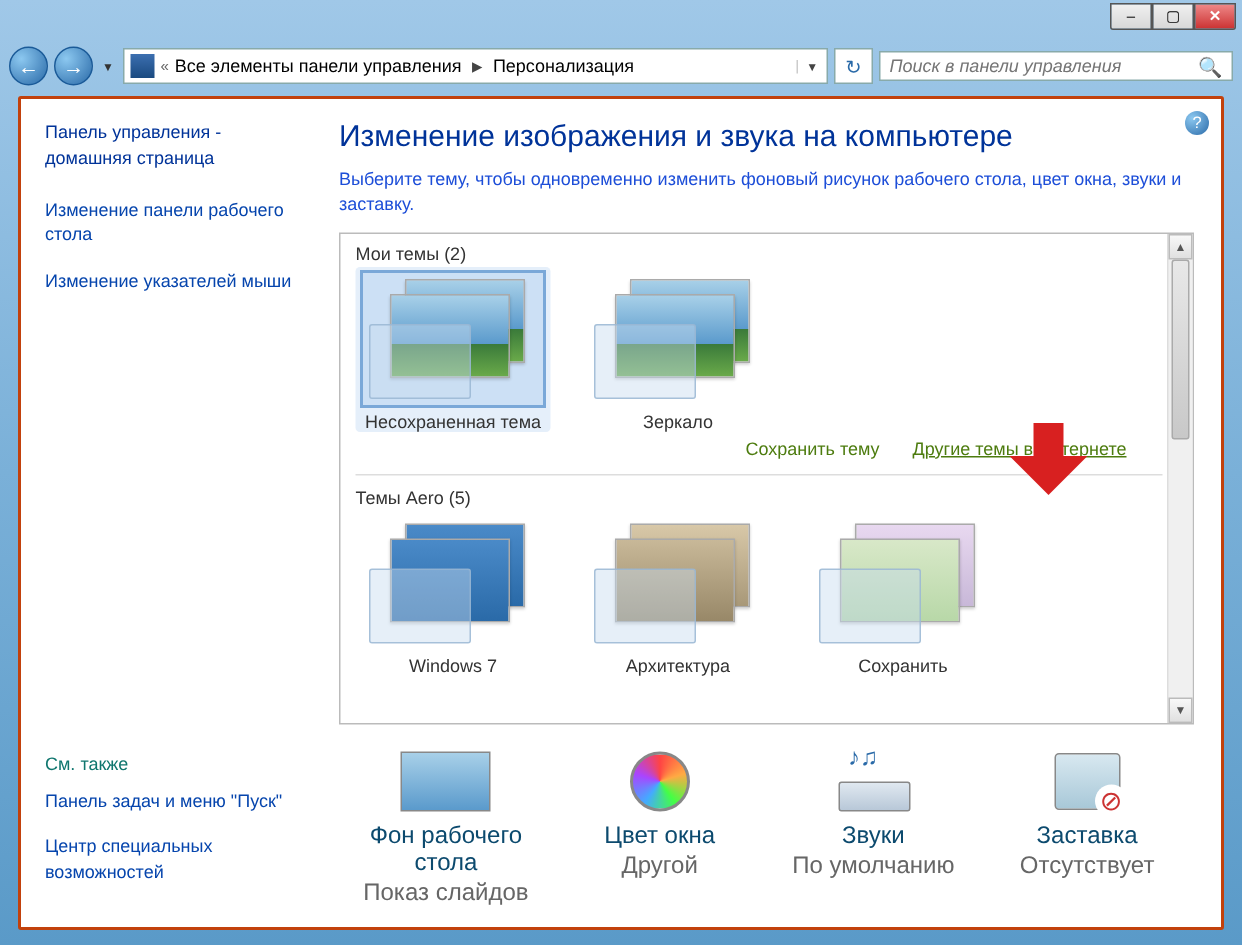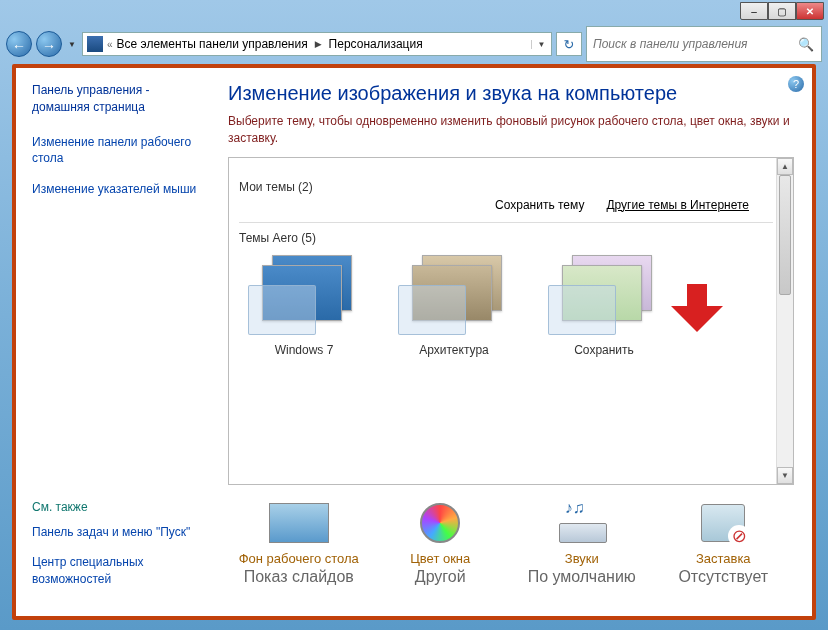--- a/index.html
+++ b/index.html
@@ -19,71 +19,71 @@
 .nav-btn.fwd { }
 .nav-dd { width: 12px; height: 26px; display: flex; align-items: center; justify-content: center; font-size: 8px; color: #333; }
 
 .address { flex: 1; height: 24px; background: #fff; border: 1px solid #8aa; display: flex; align-items: center; font-size: 12px; padding: 0 4px; gap: 4px; }
 .addr-icon { width: 16px; height: 16px; background: linear-gradient(#3c6fb0,#1a4a80); display: inline-block; }
 .addr-sep { color: #666; font-size: 10px; }
 .addr-arrow { padding: 0 3px; font-size: 9px; color: #444; }
 .addr-drop { width: 16px; text-align: center; color: #444; font-size: 8px; border-left: 1px solid #ccc; padding-left: 4px; }
 
 .refresh { width: 26px; height: 24px; background: #fff; border: 1px solid #8aa; display: flex; align-items: center; justify-content: center; color: #2a6aa8; font-size: 13px; cursor: pointer; }
-.search { width: 236px; height: 36px; background: #fff; border: 1px solid #8aa; display: flex; align-items: center; padding: 0 6px; }
+.search { width: 236px; height: 20px; background: #fff; border: 1px solid #8aa; display: flex; align-items: center; padding: 0 6px; }
 .search input { flex: 1; border: none; outline: none; font-size: 12px; color: #888; font-style: italic; }
 .search-icon { color: #2a6aa8; font-size: 13px; }
 
 
-.panel { position: absolute; left: 12px; right: 12px; top: 64px; bottom: 10px; background: #fff; border: 4px solid #c2410c; border-radius: 2px; display: flex; }
+.panel { position: absolute; left: 12px; right: 12px; top: 64px; bottom: 10px; background: #fff; border: 2px solid #c2410c; border-radius: 2px; display: flex; }
 
 .sidebar { width: 202px; padding: 14px 10px 14px 16px; font-size: 12px; display: flex; flex-direction: column; }
 .side-home { color: #003399; margin-bottom: 18px; line-height: 1.4; }
 .side-link { color: #0645ad; margin-bottom: 14px; cursor: pointer; line-height: 1.4; }
 .side-spacer { flex: 1; }
 .side-heading { color: #0f766e; margin-bottom: 10px; }
 
 .main { flex: 1; padding: 14px 18px 10px 10px; position: relative; overflow: hidden; }
 .help-icon { position: absolute; top: 8px; right: 8px; width: 16px; height: 16px; border-radius: 50%; background: radial-gradient(circle at 30% 30%, #8cc8f0, #2a6aa8); color: #fff; font-size: 11px; display: flex; align-items: center; justify-content: center; cursor: pointer; }
 
 .page-title { font-size: 20px; color: #003399; margin-bottom: 8px; }
-.page-sub { font-size: 12px; color: #7f1d1d; line-height: 1.4; margin-bottom: 10px; }
+.page-sub { font-size: 12px; color: #1d4ed8; line-height: 1.4; margin-bottom: 10px; }
 
 .themes-box { border: 1px solid #bbb; position: relative; height: 328px; }
 .themes-scroll { position: absolute; top: 0; bottom: 0; right: 0; width: 17px; background: #f0f0f0; border-left: 1px solid #ddd; }
 .scroll-up, .scroll-down { height: 17px; background: linear-gradient(#f8f8f8,#e0e0e0); border: 1px solid #bbb; font-size: 8px; display: flex; align-items: center; justify-content: center; color: #555; }
 .scroll-down { position: absolute; bottom: 0; left: 0; right: 0; }
 .scroll-thumb { position: absolute; top: 17px; left: 2px; right: 2px; height: 120px; background: linear-gradient(#e8e8e8,#c8c8c8); border: 1px solid #aaa; border-radius: 2px; }
 
-.themes-inner { padding: 6px 20px 6px 10px; margin-top: 16px; }
+.themes-inner { padding: 6px 20px 6px 10px; }
 .group-label { font-size: 12px; color: #333; margin-bottom: 2px; }
 .group-row { display: flex; gap: 20px; margin-top: 2px; }
 
 .theme-item { width: 130px; text-align: center; cursor: pointer; }
 .theme-item.selected .thumb { outline: 2px solid #7aa8d8; background: rgba(180,210,240,0.5); }
 .theme-item.selected { background: rgba(180,210,240,0.35); border-radius: 3px; }
 .thumb { width: 120px; height: 88px; margin: 4px auto 4px; position: relative; }
 .thumb .layer { position: absolute; width: 80px; height: 56px; border: 1px solid #aaa; background: linear-gradient(#a8d0e8,#5a9acc 60%, #3a7a3a 60%, #6aaa4a); box-shadow: 0 1px 2px rgba(0,0,0,.2); }
 .thumb .l1 { top: 4px; left: 28px; }
 .thumb .l2 { top: 14px; left: 18px; }
 .thumb .glass { position: absolute; bottom: 4px; left: 4px; width: 68px; height: 50px; border: 1px solid rgba(150,180,210,.8); background: rgba(200,220,240,.45); border-radius: 2px; }
 .theme-label { font-size: 12px; color: #333; }
 
 .theme-links { display: flex; justify-content: flex-end; gap: 22px; font-size: 12px; margin: 4px 24px 10px 0; }
-.theme-links a { color: #000000; cursor: pointer; }
+.theme-links a { color: #4d7c0f; cursor: pointer; }
 .theme-links a.underl { text-decoration: underline; }
 
 .arrow-red { position: absolute; top: 126px; right: 66px; pointer-events: none; }
 
 .hr { height: 1px; background: #ddd; margin: 4px 0 8px; }
 
 .bottom-row { display: flex; justify-content: space-around; margin-top: 14px; }
 .setting { width: 130px; text-align: center; cursor: pointer; }
 .setting .icon-box { width: 70px; height: 48px; margin: 0 auto 4px; display: flex; align-items: center; justify-content: center; }
-.setting .s-title { font-size: 13px; color: #a16207; }
+.setting .s-title { font-size: 16px; color: #0c4a6e; }
 .setting .s-sub { font-size: 16px; color: #666; margin-top: 2px; }
 
 .icon-bg { width: 60px; height: 40px; background: linear-gradient(#a8d0e8,#5a9acc); border: 1px solid #888; position: relative; }
 .icon-color { width: 40px; height: 40px; background: conic-gradient(#f44,#fa4,#4f4,#4af,#a4f,#f44); border-radius: 50%; border: 2px solid #888; }
 .icon-sound { position: relative; width: 46px; height: 40px; }
 .icon-sound::before { content: "♪♫"; position: absolute; top: -4px; left: 6px; color: #2a6aa8; font-size: 16px; }
 .icon-sound::after { content: ""; position: absolute; bottom: 0; left: 0; width: 46px; height: 18px; background: linear-gradient(#e0e8f0,#b8c8d8); border: 1px solid #888; border-radius: 2px; }
 .icon-saver { width: 44px; height: 38px; background: linear-gradient(#d8e8f0,#a8c8d8); border: 1px solid #888; border-radius: 3px; position: relative; }
 .icon-saver::after { content: "⊘"; position: absolute; right: -6px; bottom: -6px; width: 22px; height: 22px; background: #fff; border-radius: 50%; color: #c33; font-size: 18px; display: flex; align-items: center; justify-content: center; }
 </style>
@@ -135,20 +135,38 @@
 
   <div class="main">
     <div class="help-icon">?</div>
 
     <div class="page-title">Изменение изображения и звука на компьютере</div>
     <div class="page-sub">Выберите тему, чтобы одновременно изменить фоновый рисунок рабочего стола, цвет окна, звуки и заставку.</div>
 
     <div class="themes-box">
       <div class="themes-inner">
         <div class="group-label">Мои темы (2)</div>
+        <div class="group-row">
+          <div class="theme-item selected">
+            <div class="thumb">
+                <div class="layer l1"></div>
+                <div class="layer l2"></div>
+                <div class="glass"></div>
+              </div>
+            <div class="theme-label">Несохраненная тема</div>
+          </div>
+          <div class="theme-item">
+            <div class="thumb">
+                <div class="layer l1"></div>
+                <div class="layer l2"></div>
+                <div class="glass"></div>
+              </div>
+            <div class="theme-label">Зеркало</div>
+          </div>
+        </div>
 
         <div class="theme-links">
           <a>Сохранить тему</a>
           <a class="underl">Другие темы в Интернете</a>
         </div>
 
         <div class="hr"></div>
 
         <div class="group-label">Темы Aero (5)</div>
         <div class="group-row">

